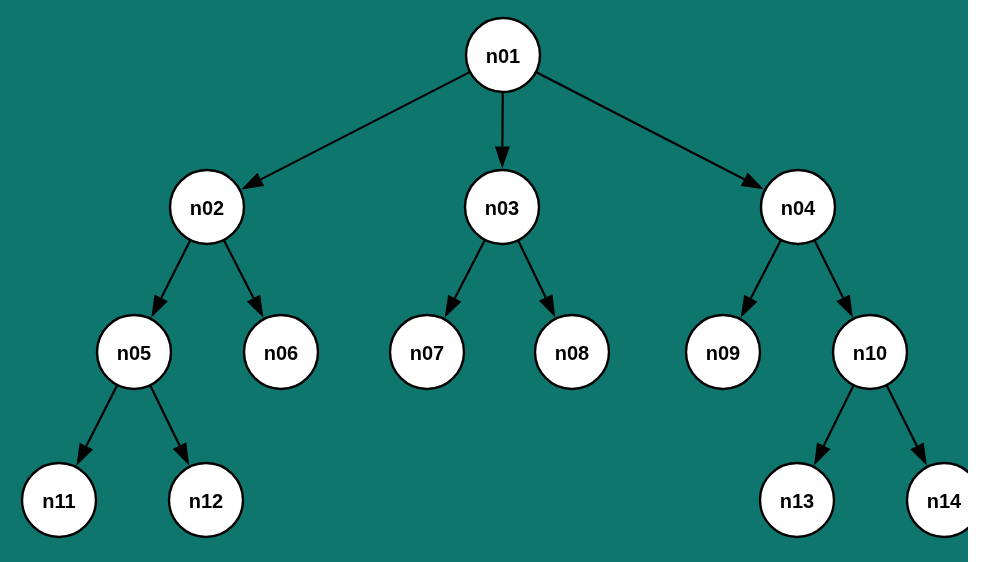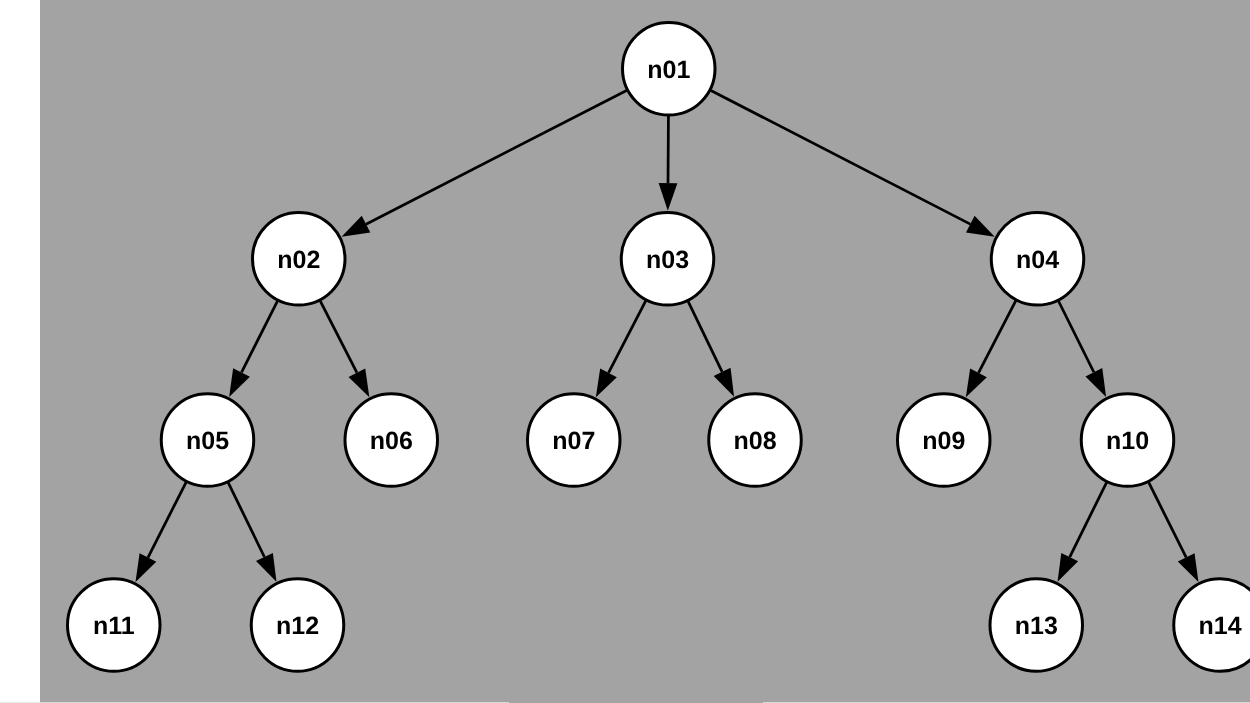--- a/index.html
+++ b/index.html
@@ -8,23 +8,22 @@
     padding: 0;
     background: #ffffff;
   }
   body {
     font-family: "Liberation Sans", sans-serif;
   }
   #diagram-canvas {
     position: relative;
     width: 968px;
     height: 562px;
-    background: #a3a3a3;
+    background: #0f766e;
     overflow: hidden;
-    margin-left: 32px;
   }
   #diagram-svg {
     display: block;
     width: 1000px;
     height: 562px;
   }
   .edge-line {
     stroke: #000000;
     stroke-width: 2.2;
     fill: none;

